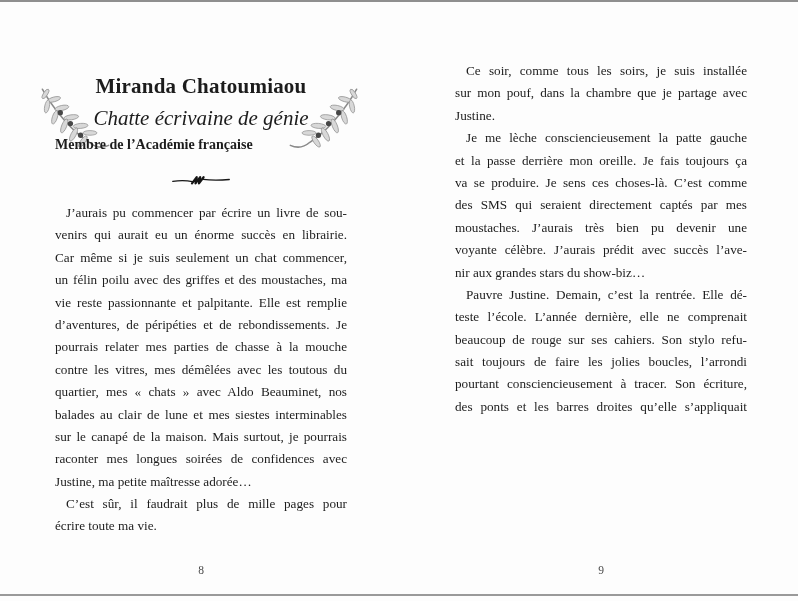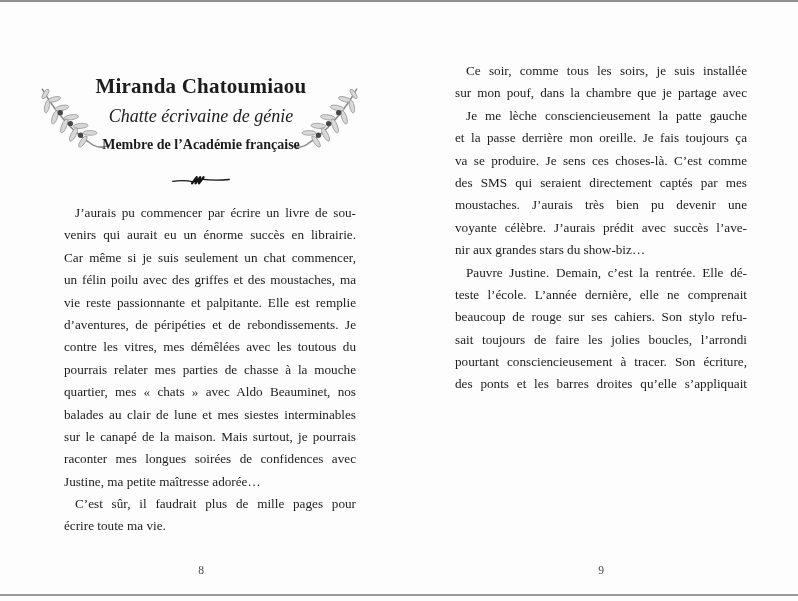--- a/index.html
+++ b/index.html
@@ -14,29 +14,29 @@
   .branch { position:absolute; top:82px; width:78px; height:80px; }
   .branch-left  { left:33px; }
   .branch-right { left:288px; transform:scaleX(-1); }
 
   .author-title {
     position:absolute; top:74px; left:55px; width:292px; text-align:center;
     font-size:21px; font-weight:bold; letter-spacing:0.2px;
   }
   .author-subtitle {
     position:absolute; top:106px; left:55px; width:292px; text-align:center;
-    font-style:italic; font-size:18px;
+    font-style:italic; font-size:21px;
   }
   .author-affiliation {
-    position:absolute; top:137px; left:55px; width:292px; text-align:center;
+    position:absolute; top:137px; left:55px; width:292px; text-align:left;
     font-weight:bold; font-size:14px;
   }
   .divider { position:absolute; top:172px; left:171px; width:60px; height:16px; }
 
-  .body-left  { position:absolute; top:202px; left:64px;  width:292px; }
+  .body-left  { position:absolute; top:202px; left:55px;  width:292px; }
   .body-right { position:absolute; top:60px;  left:455px; width:292px; }
 
   .line {
     font-size:13.2px; line-height:22.4px; height:22.4px;
     text-align:justify; text-align-last:justify; word-spacing:-1.5px;
   }
   .line.first { text-indent:11px; }
   .line.last  { text-align-last:left; word-spacing:0; }
 
   .pagenum {
@@ -101,42 +101,43 @@
       </svg>
 
     <div class="body-left" id="body-left">
         <div class="para">
           <div class="line first">J’aurais pu commencer par écrire un livre de sou-</div>
           <div class="line">venirs qui aurait eu un énorme succès en librairie.</div>
           <div class="line">Car même si je suis seulement un chat commencer,</div>
           <div class="line">un félin poilu avec des griffes et des moustaches, ma</div>
           <div class="line">vie reste passionnante et palpitante. Elle est remplie</div>
           <div class="line">d’aventures, de péripéties et de rebondissements. Je</div>
+          <div class="line">pourrais relater mes parties de chasse à la mouche</div>
           <div class="line">contre les vitres, mes démêlées avec les toutous du</div>
-          <div class="line">pourrais relater mes parties de chasse à la mouche</div>
           <div class="line">quartier, mes « chats » avec Aldo Beauminet, nos</div>
           <div class="line">balades au clair de lune et mes siestes interminables</div>
           <div class="line">sur le canapé de la maison. Mais surtout, je pourrais</div>
           <div class="line">raconter mes longues soirées de confidences avec</div>
           <div class="line last">Justine, ma petite maîtresse adorée…</div>
         </div>
         <div class="para">
           <div class="line first">C’est sûr, il faudrait plus de mille pages pour</div>
           <div class="line last">écrire toute ma vie.</div>
         </div>
       </div>
 
     <div class="pagenum pagenum-left">8</div>
   </div>
 
   <div>
     <div class="body-right" id="body-right">
         <div class="para">
           <div class="line first">Ce soir, comme tous les soirs, je suis installée</div>
           <div class="line">sur mon pouf, dans la chambre que je partage avec</div>
+          <div class="line last">Justine.</div>
         </div>
         <div class="para">
           <div class="line first">Je me lèche consciencieusement la patte gauche</div>
           <div class="line">et la passe derrière mon oreille. Je fais toujours ça</div>
           <div class="line">va se produire. Je sens ces choses-là. C’est comme</div>
           <div class="line">des SMS qui seraient directement captés par mes</div>
           <div class="line">moustaches. J’aurais très bien pu devenir une</div>
           <div class="line">voyante célèbre. J’aurais prédit avec succès l’ave-</div>
           <div class="line last">nir aux grandes stars du show-biz…</div>
         </div>

